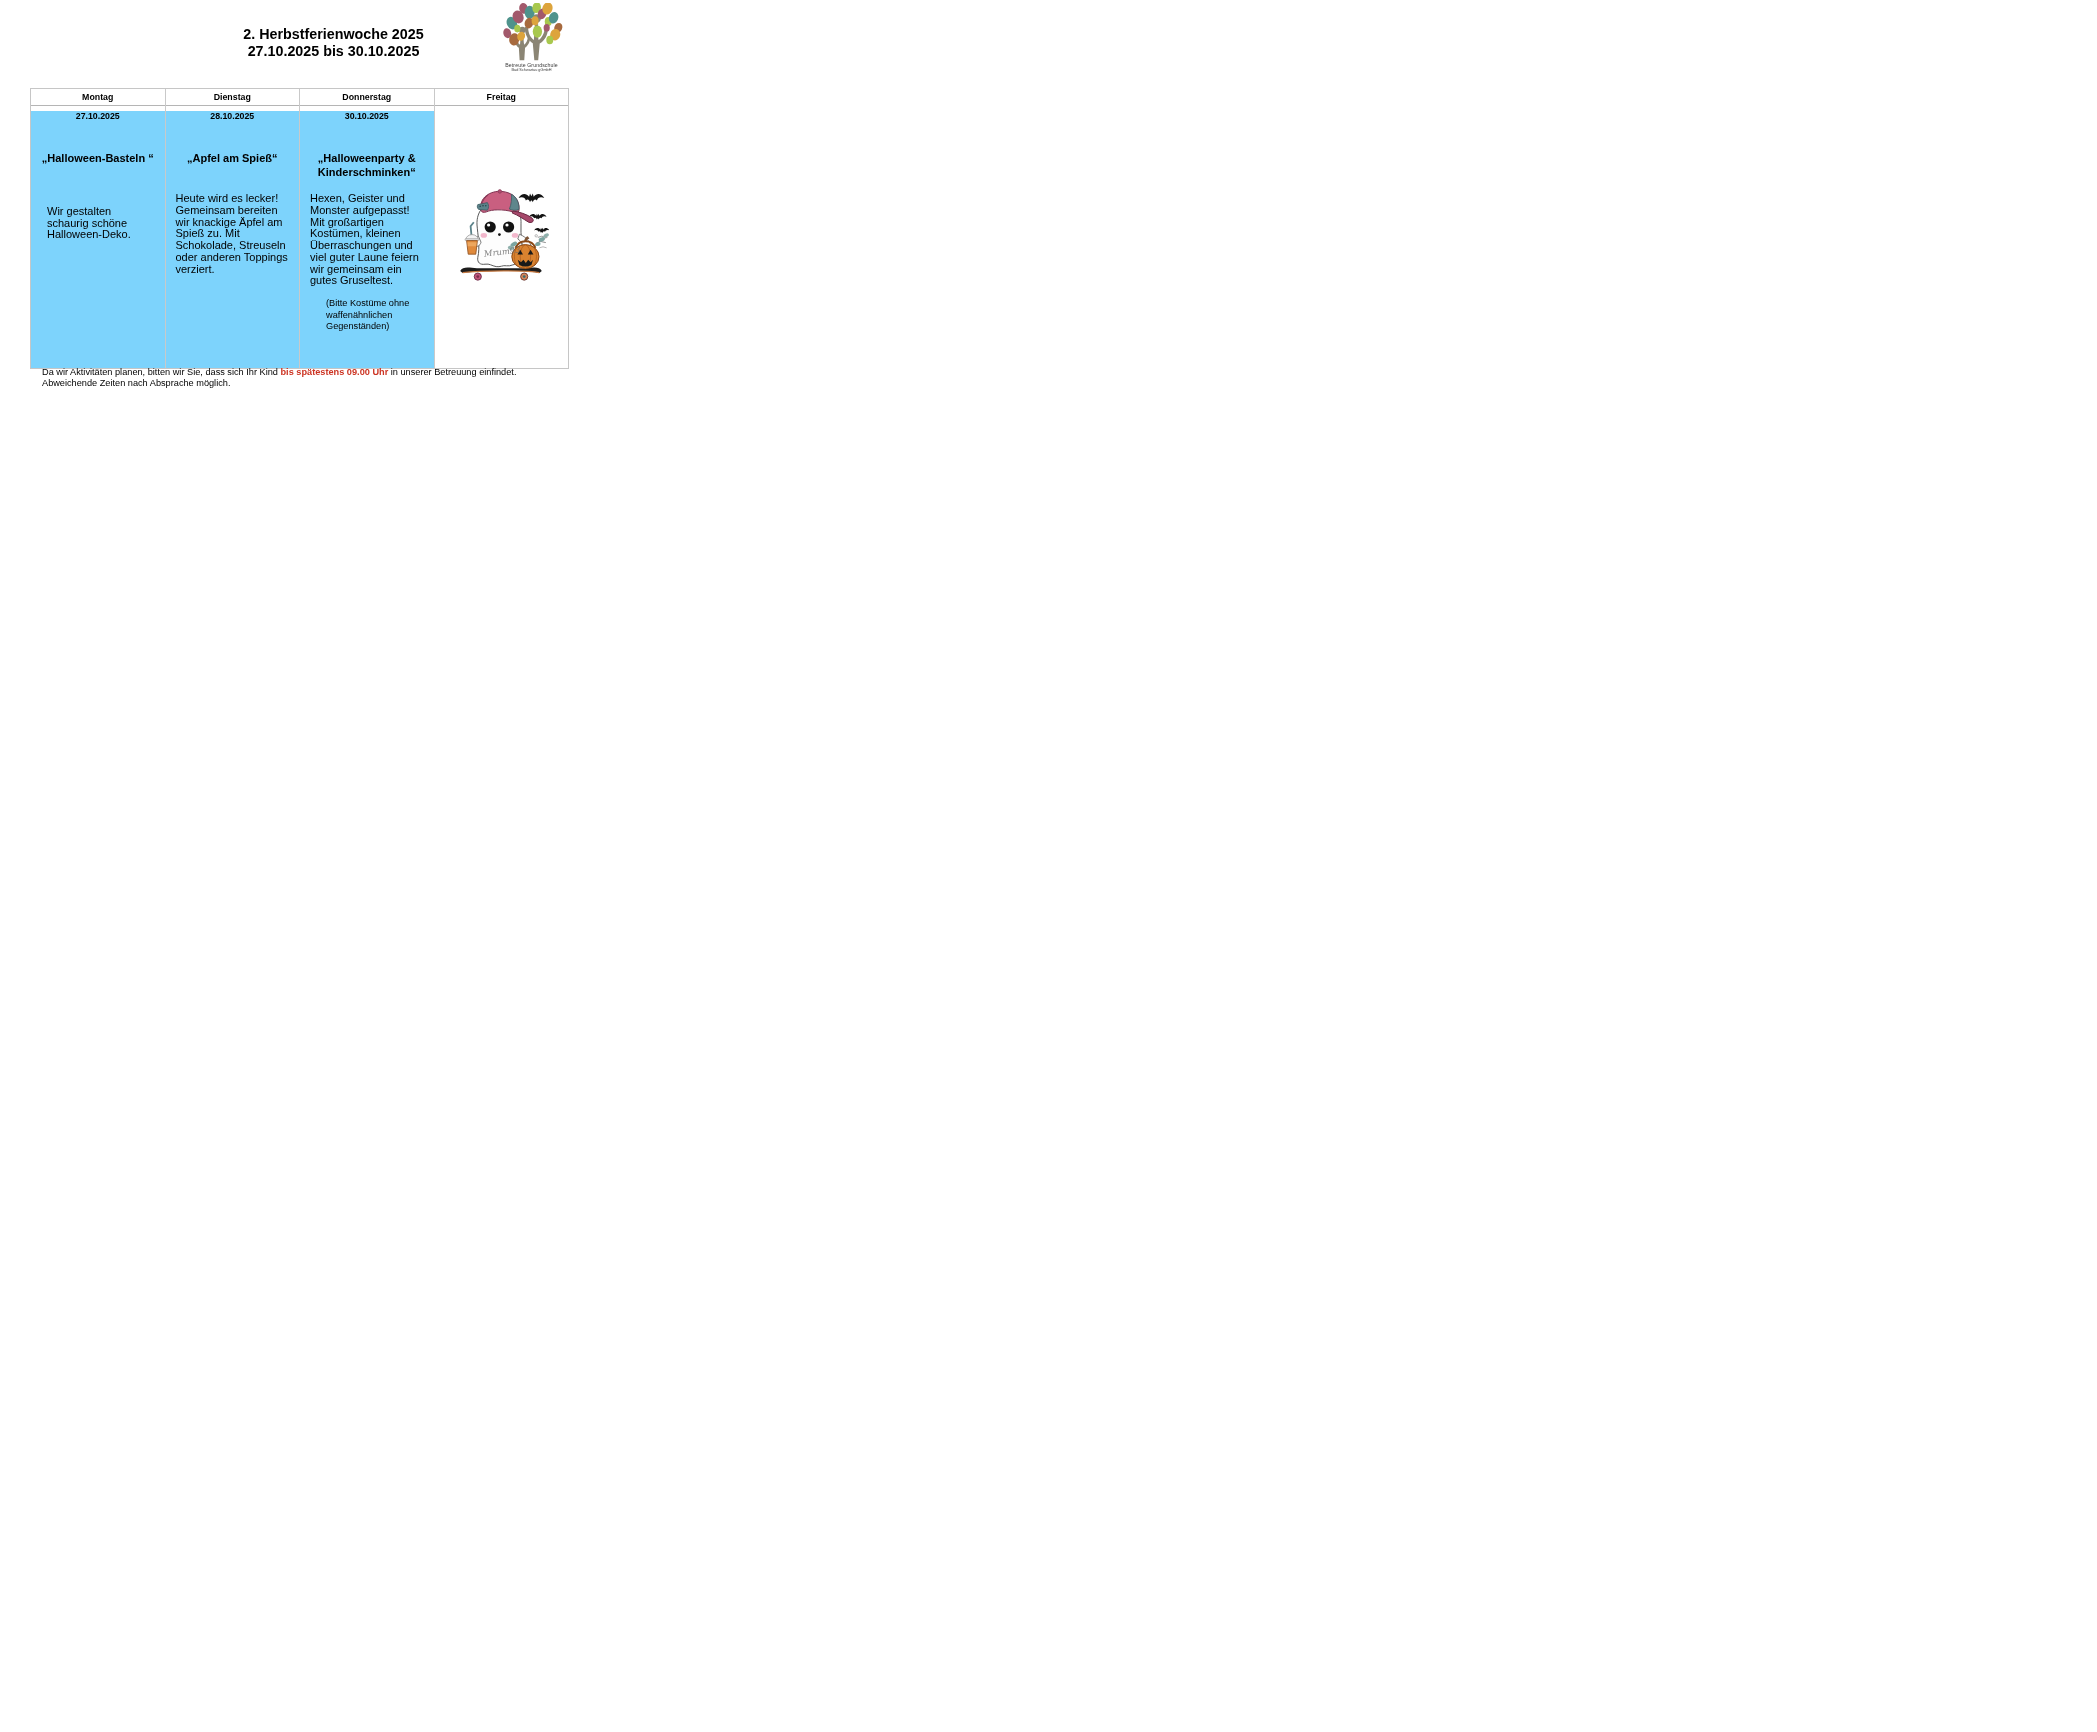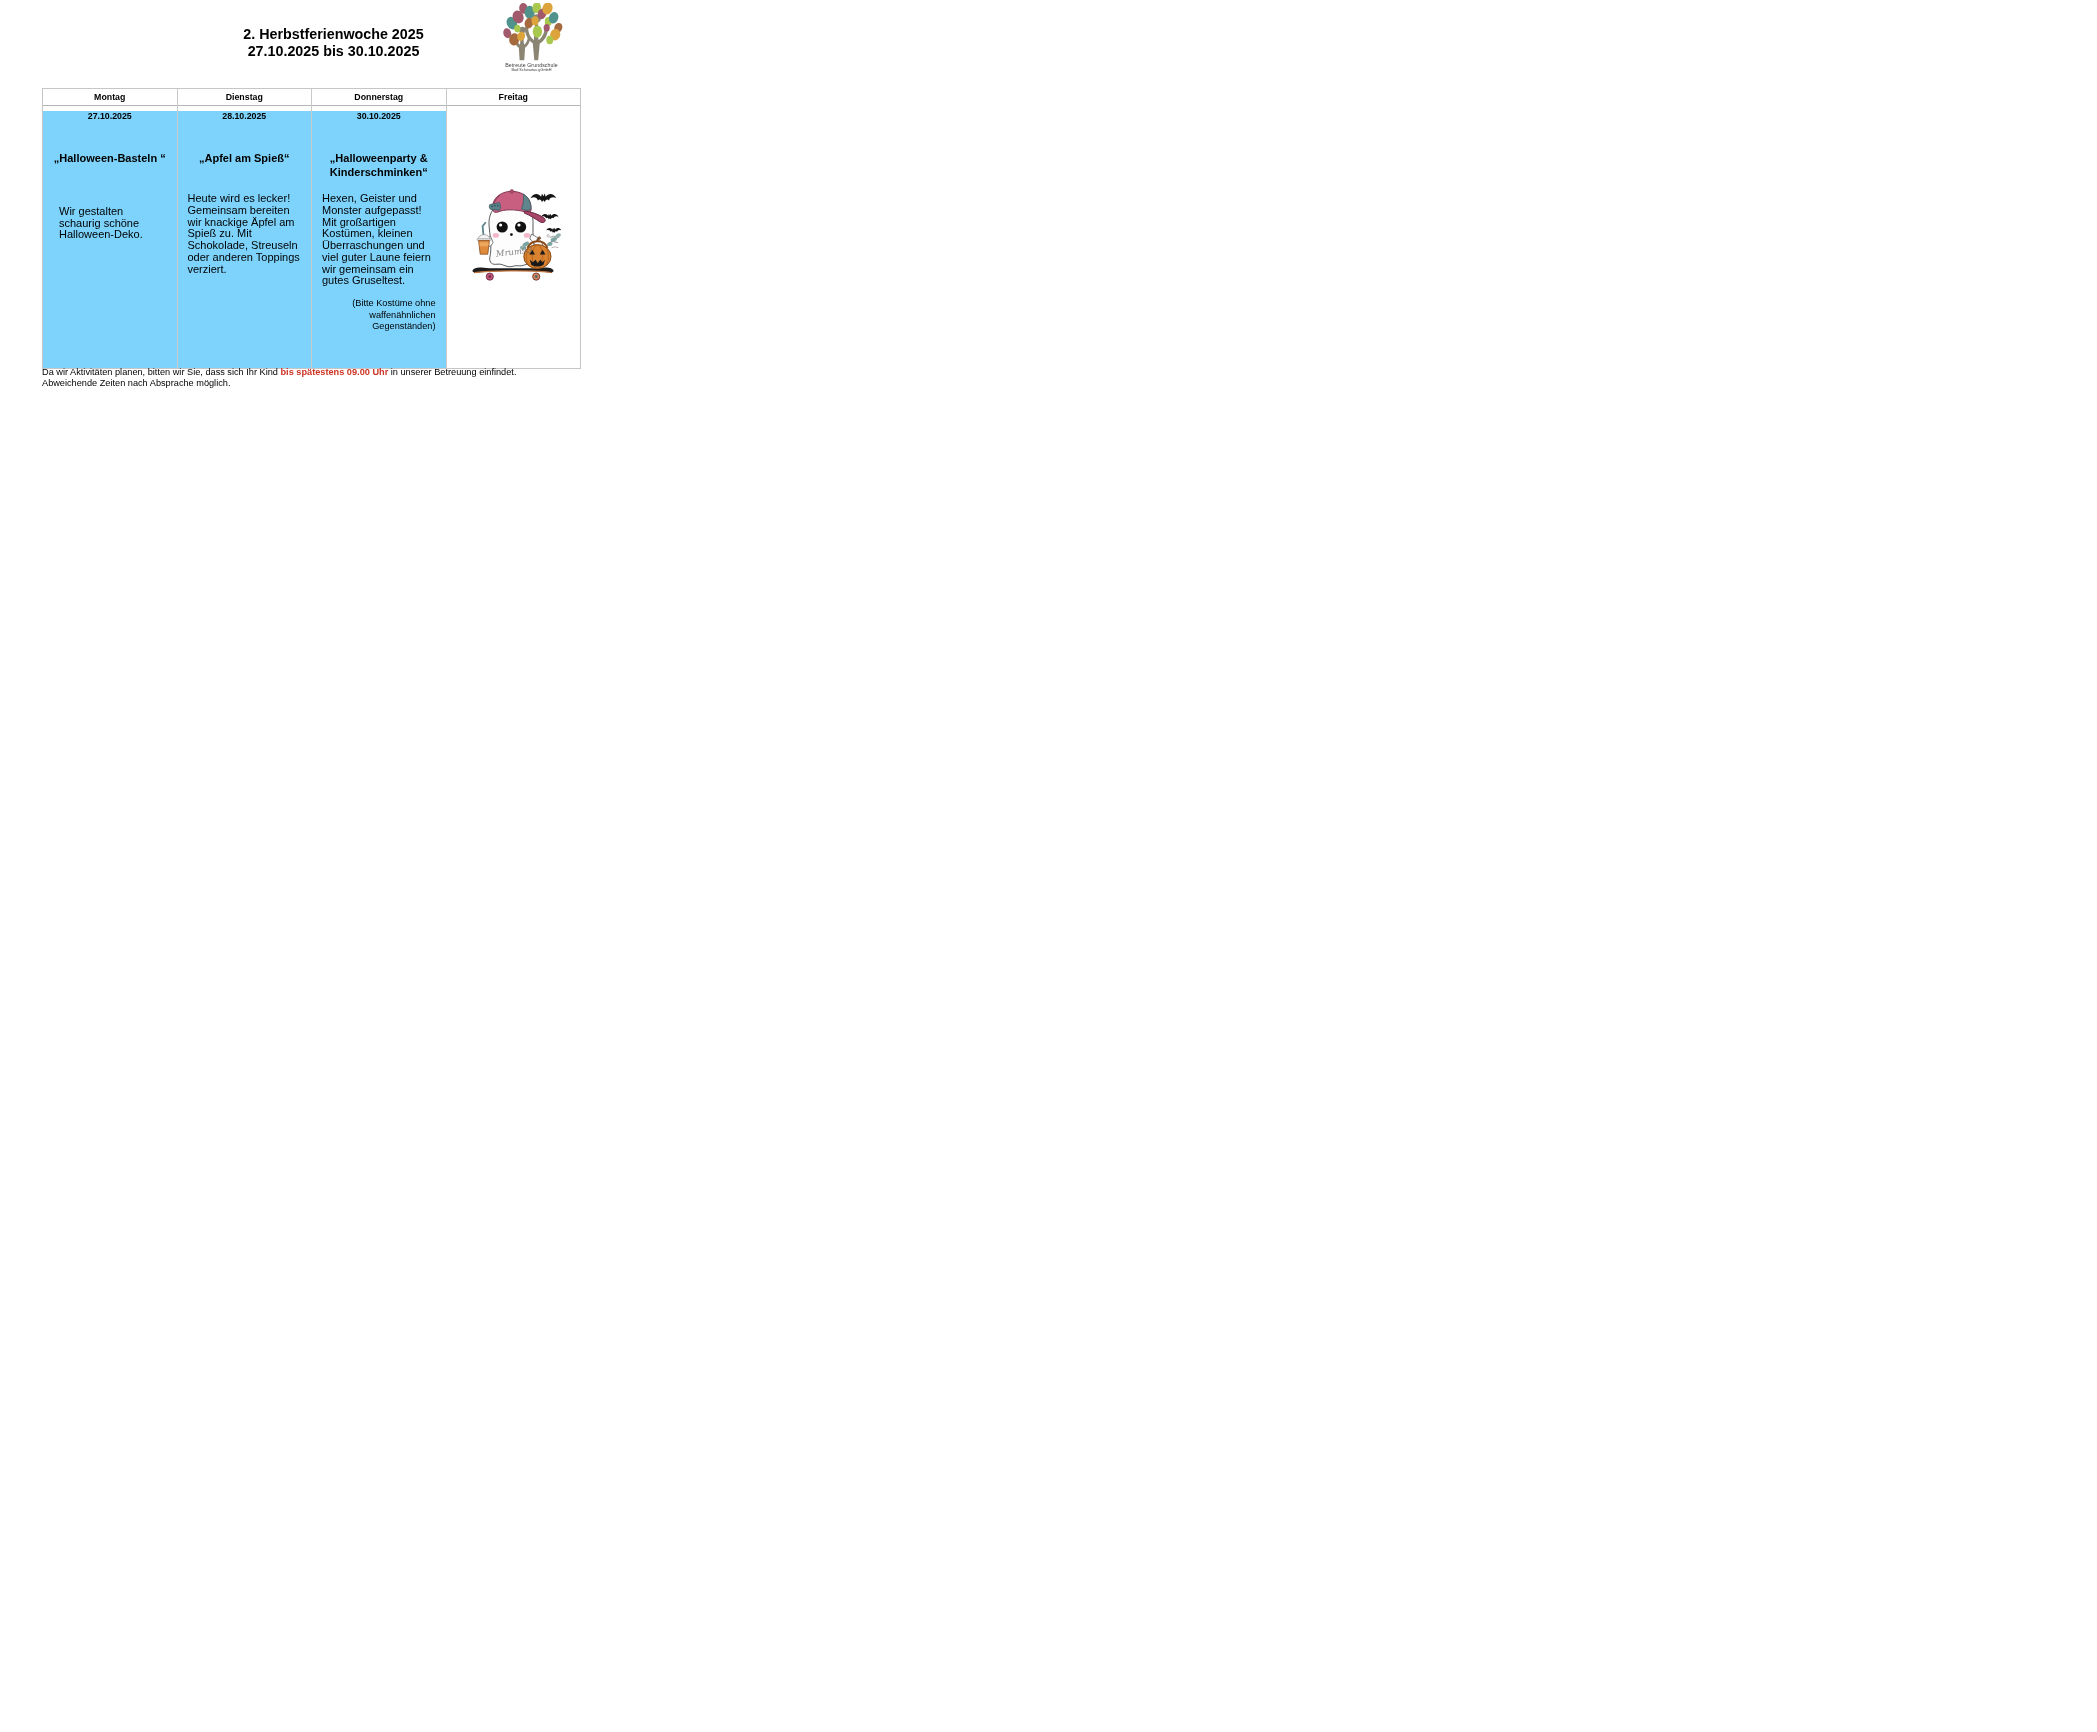--- a/index.html
+++ b/index.html
@@ -13,21 +13,21 @@
     text-align:center;font-size:14.3px;font-weight:700;line-height:17px;padding-left:27px;
   }
   .logo{
     position:absolute;top:3.4px;right:49px;width:65px;text-align:center;
   }
   .logo svg{display:block;margin:0 auto;}
   .logo-name{font-size:5.2px;color:#3c3c3c;letter-spacing:0.1px;margin-top:0.4px;}
   .logo-sub{font-size:3.8px;color:#3c3c3c;margin-top:0.4px;}
   
   .week-table{
-    position:absolute;left:42px;top:88px;width:539px;
+    position:absolute;left:30px;top:88px;width:539px;
     display:flex;border:0.4px solid #c6c6c6;box-sizing:border-box;
   }
   .day-col{flex:1 1 0;min-width:0;border-left:0.4px solid #c9c9c9;box-sizing:border-box;}
   .day-col:first-child{border-left:none;}
   .day-header{
     height:17px;display:flex;align-items:center;justify-content:center;
     background:#ffffff;border-bottom:0.8px solid #b5b5b5;box-sizing:border-box;
     font-size:8.8px;font-weight:700;
   }
   .day-body{
@@ -39,21 +39,21 @@
   }
   .cell-title{
     margin:29px 5.9px 0 5.9px;text-align:center;font-size:11px;font-weight:700;line-height:14px;
     min-height:28px;
   }
   .cell-desc{
     margin:14.3px 10px 0 10px;text-align:left;font-size:11px;line-height:11.7px;
   }
   .day-col:nth-child(1) .cell-desc{margin-top:27px;margin-left:16px;}
   .cell-note{
-    margin:11px 10px 0 26px;text-align:right;font-size:9.2px;line-height:11.7px;
+    margin:11px 10px 0 26px;text-align:left;font-size:9.2px;line-height:11.7px;
   }
   .cell-illustration{
     position:absolute;top:81px;left:50%;transform:translateX(-50%);
   }
   
   .footer{
     position:absolute;left:42px;top:367px;width:545px;
     font-size:9.2px;line-height:11.3px;
   }
   .footer .hl{font-weight:700;}

